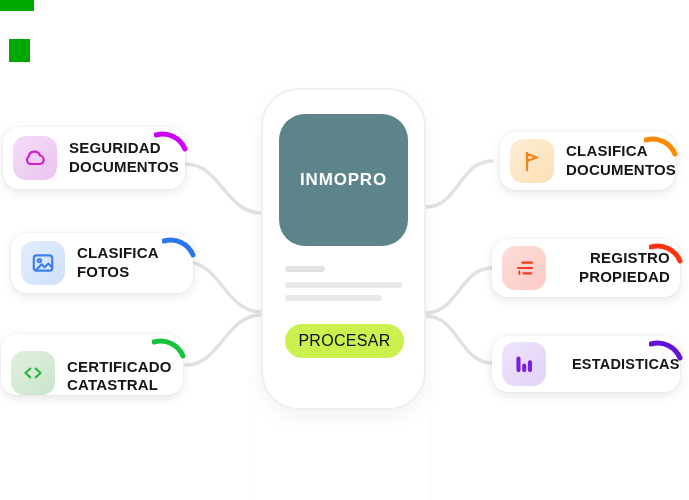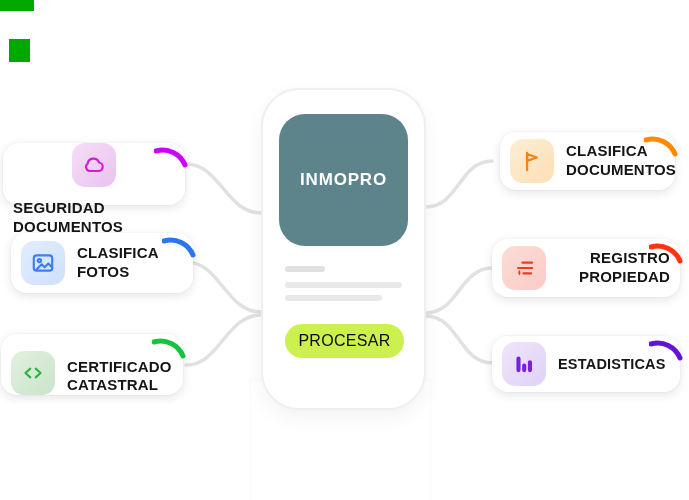--- a/index.html
+++ b/index.html
@@ -52,27 +52,27 @@
   .icon-tile {
     width:44px; height:44px; border-radius:13px; flex:0 0 auto;
     background:linear-gradient(135deg, var(--tile-from,#eee), var(--tile-to,#ddd));
     display:flex; align-items:center; justify-content:center;
   }
   .icon-tile svg { color:var(--icon-color,#333); display:block; }
   .card-label {
     font-weight:bold; font-size:15px; color:#151515;
     line-height:1.25; letter-spacing:0.2px;
   }
-  .card-l1 { left:3px;  top:143px; width:182px; height:62px;flex-direction:column; }
+  .card-l1 { left:3px;  top:127px; width:182px; height:62px; }
   .card-l2 { left:11px;  top:233px; width:182px; height:60px; }
   .card-l3 { left:1px;  top:334px; width:182px; height:61px;align-items:flex-end; }
   .card-r1 { left:500px; top:132px; width:175px; height:58px; }
   .card-r2 { left:492px; top:239px; width:188px; height:58px;text-align:right; }
   .card-r3 { left:492px; top:336px; width:188px; height:56px; }
-  .card-r3 .card-label { white-space:nowrap; font-size:14.5px; }
+  .card-r3 .card-label { white-space:nowrap; font-size:14.5px;margin-left:14px; }
 </style>
 </head>
 <body>
 
 <div class="stage" style="--artifact-color: #00a800;">
 
   <div class="mark mark1"></div>
   <div class="mark mark2"></div>
 
   <svg class="connectors" width="689" height="500">

